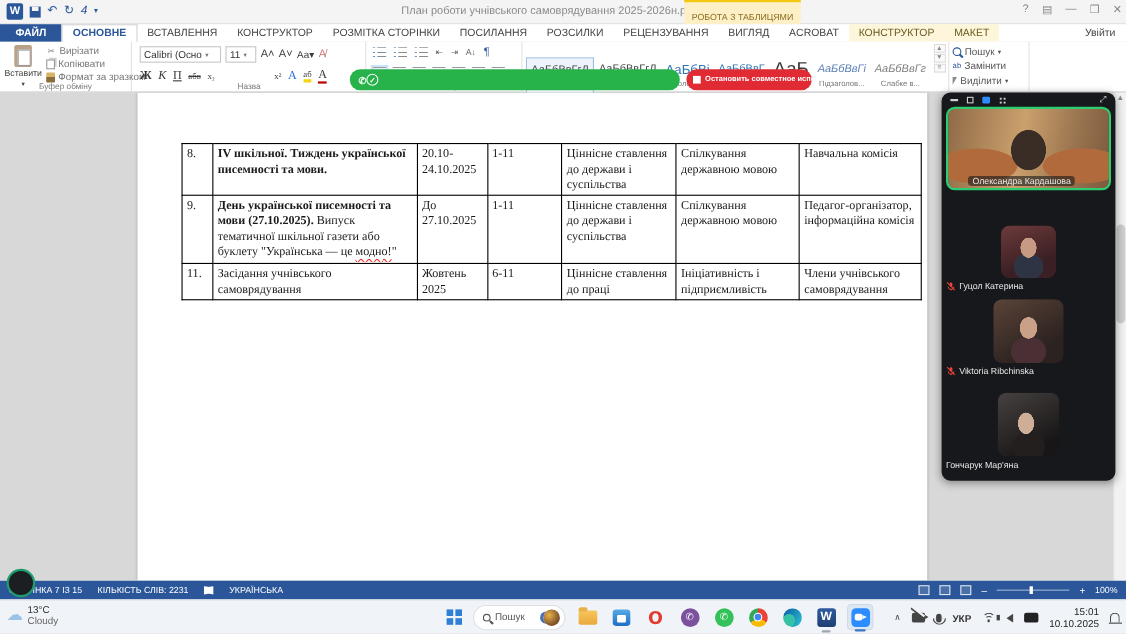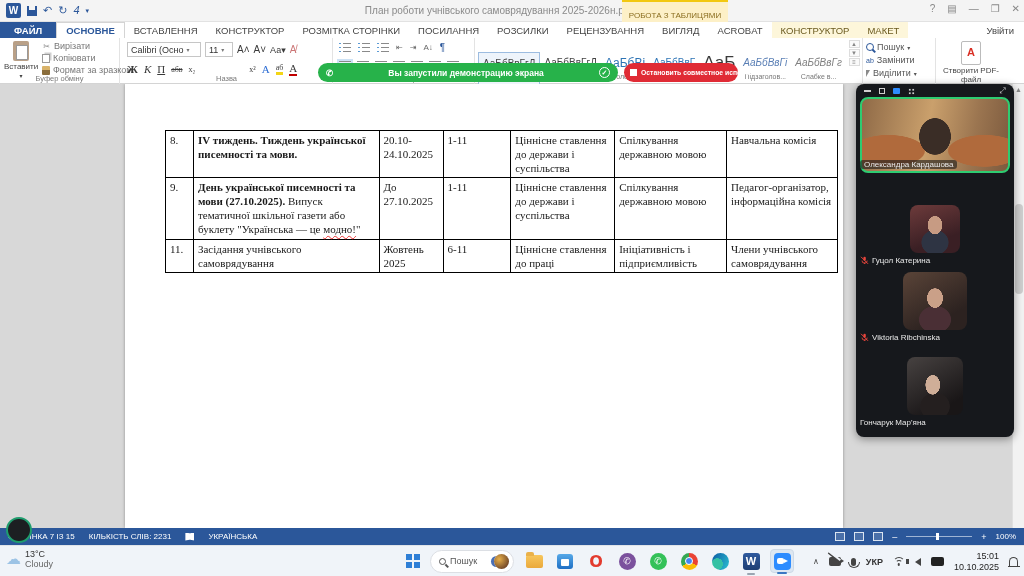--- a/index.html
+++ b/index.html
@@ -117,21 +117,21 @@
   .part { position:absolute; left:0; width:158px; }
   .part .vid { border-radius:8px; position:relative; overflow:hidden; }
   .nrow { display:flex; align-items:center; gap:3px; padding:1px 4px; }
   .pname { color:#e8e8e8; font-size:8px; white-space:nowrap; }
   .p0 { top:13px; }
   .p0 .vid { margin:0 4px; height:76px; border:2px solid #2ecc71;
        background: radial-gradient(ellipse 26px 30px at 50% 52%, #3a2d26 0 60%, transparent 62%),
                    radial-gradient(ellipse 60px 26px at 18% 72%, #b06a3c 0 60%, transparent 62%),
                    radial-gradient(ellipse 60px 26px at 84% 72%, #b06a3c 0 60%, transparent 62%),
                    linear-gradient(100deg, #8f6a47 0%, #caa06c 45%, #9b7550 75%, #7c5a3e 100%); }
-  .p0 .nrow { position:absolute; left:4px; bottom:4px; background:rgba(25,25,25,.6); border-radius:3px; padding:0 4px; }
+  .p0 .nrow { position:absolute; left:24px; bottom:4px; background:rgba(25,25,25,.6); border-radius:3px; padding:0 4px; }
   .p1 { top:121px; } .p2 { top:188px; } .p3 { top:273px; }
   .p1 .vid { width:50px; height:48px; margin:0 auto; background:radial-gradient(ellipse 12px 15px at 50% 42%, #c79b83 0 60%, transparent 62%), radial-gradient(ellipse 22px 20px at 50% 78%, #2e3443 0 60%, transparent 63%), linear-gradient(160deg,#6d3b3b,#3a1f24 70%); }
   .p2 .vid { width:64px; height:58px; margin:0 auto; background:radial-gradient(ellipse 13px 16px at 50% 45%, #caa088 0 60%, transparent 62%), radial-gradient(ellipse 26px 22px at 50% 82%, #4a2f35 0 60%, transparent 63%), linear-gradient(150deg,#5a4438,#2c2220 75%); }
   .p3 .vid { width:56px; height:58px; margin:0 auto; background:radial-gradient(ellipse 12px 16px at 46% 48%, #cfae98 0 60%, transparent 62%), radial-gradient(ellipse 24px 22px at 50% 85%, #241f1f 0 60%, transparent 63%), linear-gradient(150deg,#474241,#191617 80%); }
   .p1 .nrow { margin-top:2px; } .p2 .nrow { margin-top:2px; } .p3 .nrow { margin-top:2px; }
 
   
   .statusbar { position:absolute; top:528px; left:0; width:1024px; height:17px; background:#2b579a; color:#fff; display:flex; align-items:center; font-size:8px; }
   .sb-left { display:flex; align-items:center; gap:14px; padding-left:8px; }
   .sb-right { margin-left:auto; display:flex; align-items:center; gap:9px; padding-right:8px; }
@@ -369,45 +369,38 @@
           <span class="repl-ico">ab</span>
           <span>Замінити</span>
         </div>
       <div class="editrow" style="top:30px;">
           <span class="sel-ico"></span>
           <span>Виділити</span>
           <span style="font-size:6px;">▾</span>
         </div>
     </div>
 
-    <div class="rgroup g-acrobat">
-      <div>
-        <div class="pdf-ico"></div>
-        <div class="acro-lbl">Створити PDF-файл</div>
-      </div>
-    </div>
   </div>
 
   <div class="banner-green">
     <span>✆</span>
-    <span class="msg">Вы запустили демонстрацию экрана</span>
     <span class="bg-check">✓</span>
   </div>
   <div class="banner-red">
     <span class="stop-sq"></span>
     <span>Остановить совместное использование</span>
   </div>
 
   <div class="doc-area">
     <div class="page">
       <table class="doc-table">
         <tbody id="tableBody">
             <tr>
       <td class="c-num">8.</td>
-      <td class="c-act"><span class="b">IV тиждень. Тиждень української писемності та мови.</span></td>
+      <td class="c-act"><span class="b">IV шкільної. Тиждень української писемності та мови.</span></td>
       <td class="c-date">20.10-24.10.2025</td>
       <td class="c-classes">1-11</td>
       <td class="c-value">Ціннісне ставлення до держави і суспільства</td>
       <td class="c-competence">Спілкування державною мовою</td>
       <td class="c-responsible">Навчальна комісія</td>
     </tr>
             <tr>
       <td class="c-num">9.</td>
       <td class="c-act"><span class="b">День української писемності та мови (27.10.2025).</span><span> Випуск тематичної шкільної газети або буклету "Українська — це </span><span class="wavy">модно!</span><span>"</span></td>
       <td class="c-date">До 27.10.2025</td>

